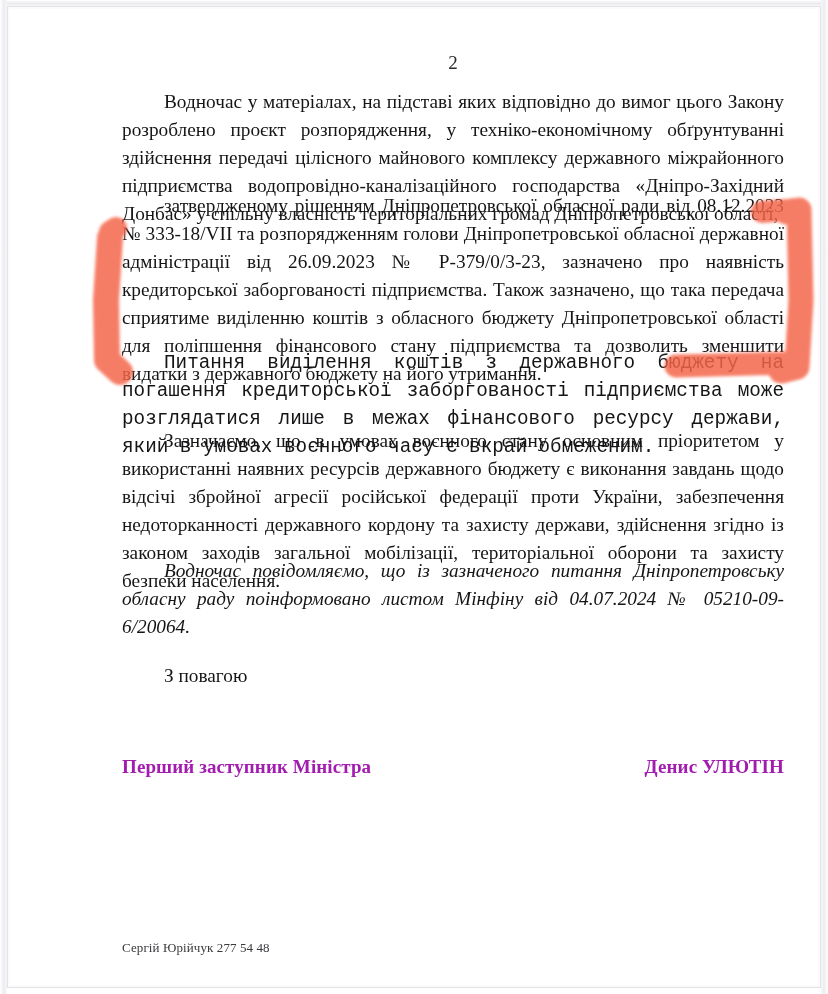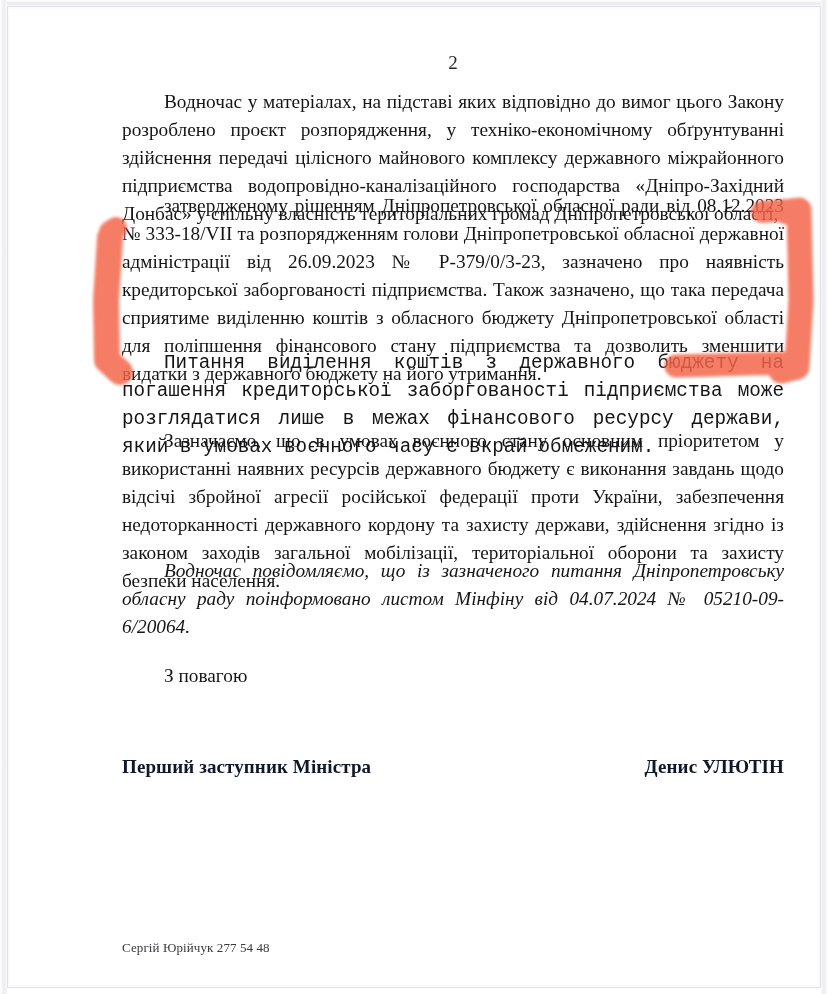--- a/index.html
+++ b/index.html
@@ -111,21 +111,21 @@
   #signature-row {
     position: absolute;
     left: 122px;
     top: 708px;
     width: 662px;
     display: flex;
     justify-content: space-between;
     align-items: baseline;
     font-size: 19px;
     font-weight: bold;
-    color: #0f172a;
+    color: #a21caf;
     letter-spacing: 0.1px;
   }
   #signature-title { white-space: nowrap; }
   #signature-name  { white-space: nowrap; margin-top: 48px; }
 
   #footer-contact {
     position: absolute;
     left: 122px;
     top: 940px;
     font-size: 13px;

